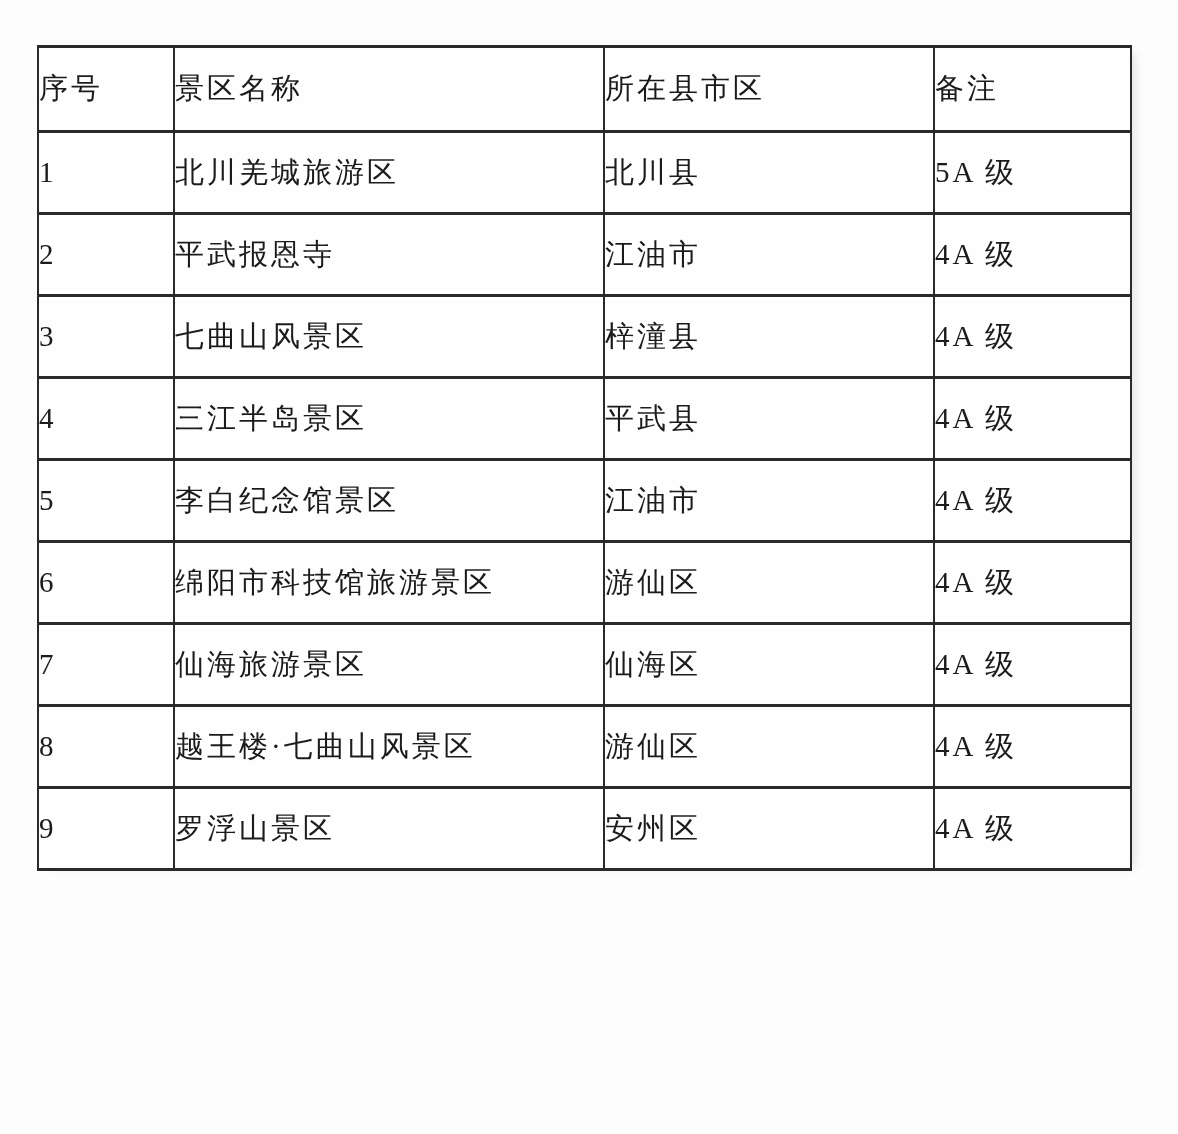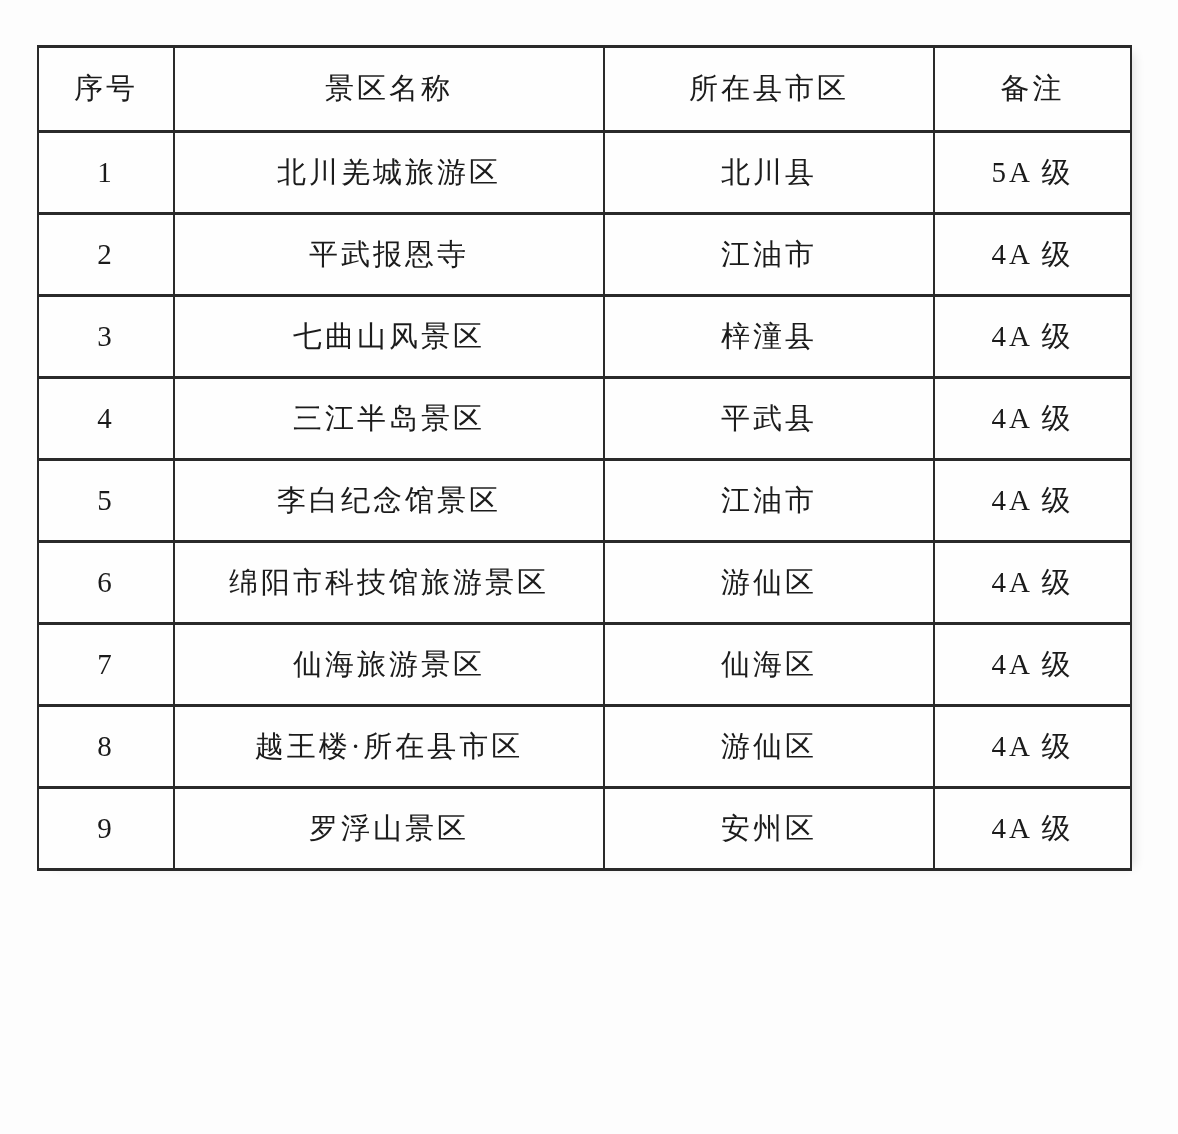--- a/index.html
+++ b/index.html
@@ -36,21 +36,21 @@
     width: 1093px;
     margin: 45px 0 0 37px;
     background: #fefefe;
     box-shadow: 8px 2px 10px -6px rgba(0,0,0,0.12);
   }
   .attractions-table th,
   .attractions-table td {
     border: 2px solid #2a2a2a;
     border-top-width: 3px;
     border-bottom-width: 3px;
-    text-align: center;
+    text-align: left;
     vertical-align: middle;
     font-size: 29px;
     letter-spacing: 3px;
     font-weight: normal;
     padding: 0;
     color: #1b1b1b;
     white-space: nowrap;
     overflow: hidden;
   }
   .attractions-table thead tr { height: 85px; }
@@ -119,21 +119,21 @@
           <td>4A 级</td>
         </tr>
         <tr>
           <td>7</td>
           <td>仙海旅游景区</td>
           <td>仙海区</td>
           <td>4A 级</td>
         </tr>
         <tr>
           <td>8</td>
-          <td>越王楼·所在县市区</td>
+          <td>越王楼·七曲山风景区</td>
           <td>游仙区</td>
           <td>4A 级</td>
         </tr>
         <tr>
           <td>9</td>
           <td>罗浮山景区</td>
           <td>安州区</td>
           <td>4A 级</td>
         </tr>
       </tbody>

